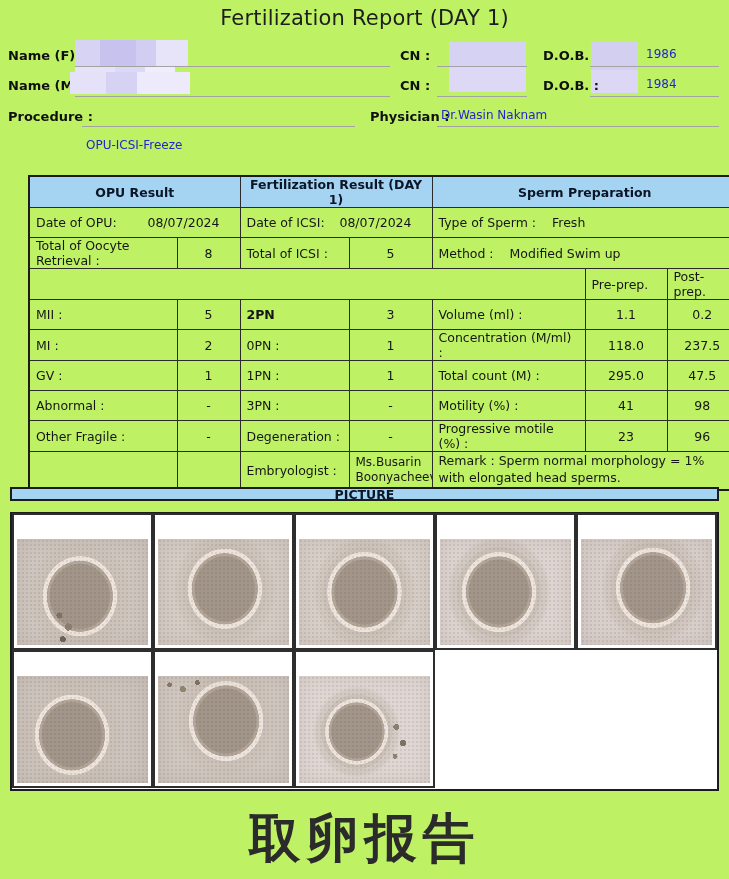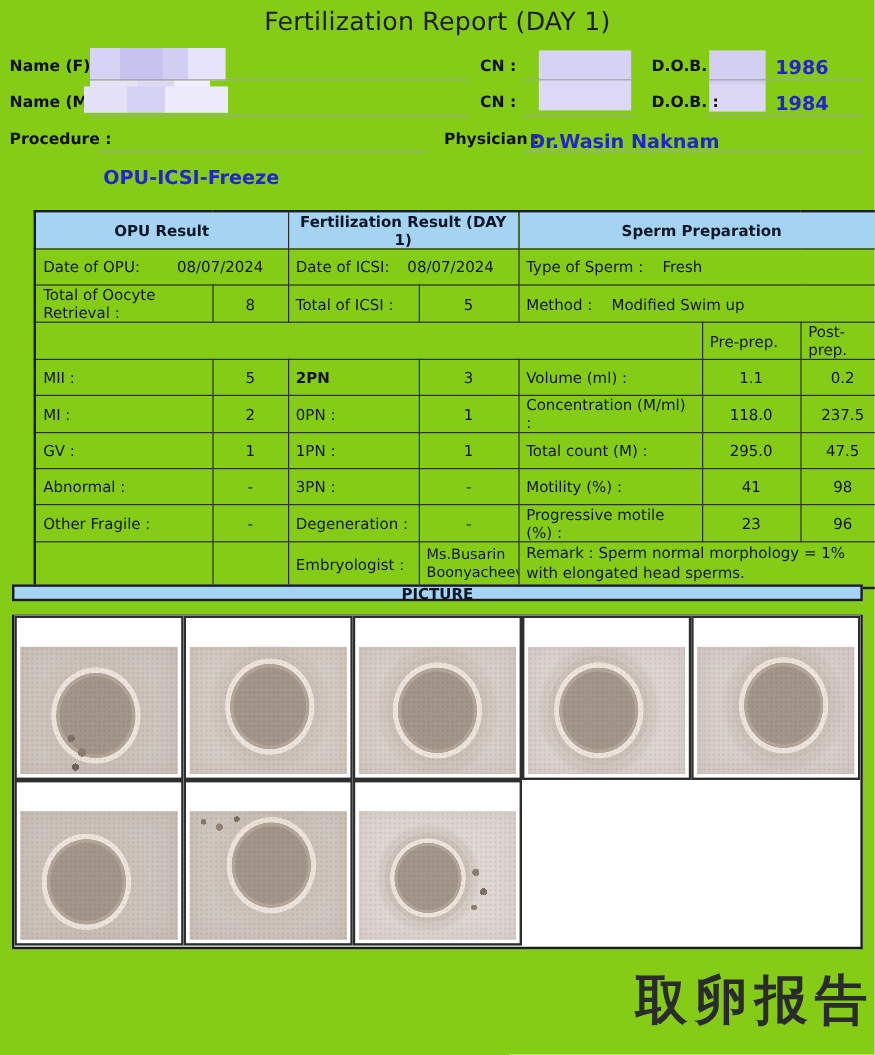--- a/index.html
+++ b/index.html
@@ -2,30 +2,30 @@
 <html><head>
 <meta charset="utf-8">
 <style>
   * { box-sizing: border-box; margin: 0; padding: 0; }
   html,body { background:#ffffff; }
   body {
     width: 729px; height: 879px;
     font-family: "DejaVu Sans", "Liberation Sans", sans-serif;
     color: #161616; position: relative; overflow: hidden;
   }
-  .page { position: relative; width: 729px; height: 879px; background:#84cc16; }
+  .page { position: relative; width: 729px; height: 879px; background:#bef264; }
 
   
   .doc-title {
     position:absolute; top:6px; left:0; width:729px;
     text-align:center; font-size:21px; font-weight:500; color:#1d1d1d;
     letter-spacing:0.2px;
   }
   .flabel { position:absolute; font-size:13px; font-weight:700; color:#101010; white-space:nowrap; }
-  .fvalue-blue { position:absolute; font-size:16px; color:#2424cc; white-space:nowrap;font-weight:bold; }
+  .fvalue-blue { position:absolute; font-size:12px; color:#2424cc; white-space:nowrap; }
   .uline { position:absolute; border-bottom:1px solid #a3a3a3; height:1px; }
   .redact { position:absolute; }
   .redact-name-f {
     left:75px; top:40px; width:113px; height:27px;
     background:linear-gradient(90deg,#d7d3f4 0 22%,#c8c3ee 22% 54%,#d2cdf2 54% 72%,#e7e4f9 72% 100%);
   }
   .redact-name-f2 {
     left:75px; top:67px; width:100px; height:12px;
     background:linear-gradient(90deg,#e6e3f8 0 40%,#dcd8f5 40% 70%,#f0eefc 70% 100%);
   }
@@ -110,21 +110,21 @@
       radial-gradient(circle 4px at 78% 30%, #7d7060 0 60%, transparent 61%); }
   .debris.d3 { right:14%; top:42%; width:26px; height:40px;
     background:
       radial-gradient(circle 5px at 40% 15%, #8a7d71 0 60%, transparent 61%),
       radial-gradient(circle 5px at 65% 55%, #7d7166 0 60%, transparent 61%),
       radial-gradient(circle 4px at 35% 88%, #90836f 0 60%, transparent 61%); }
 
   
   .footer-caption {
     position:absolute; top:804px; left:0; width:729px;
-    text-align:right; font-size:44px; font-weight:700;
+    text-align:center; font-size:52px; font-weight:700;
     font-family:"DejaVu Serif", "Liberation Serif", serif;
     color:#2b2b2b; letter-spacing:6px;
   }
 </style>
 </head>
 <body>
 
 <div class="page">
 
   <div class="doc-title">Fertilization Report (DAY 1)</div>

